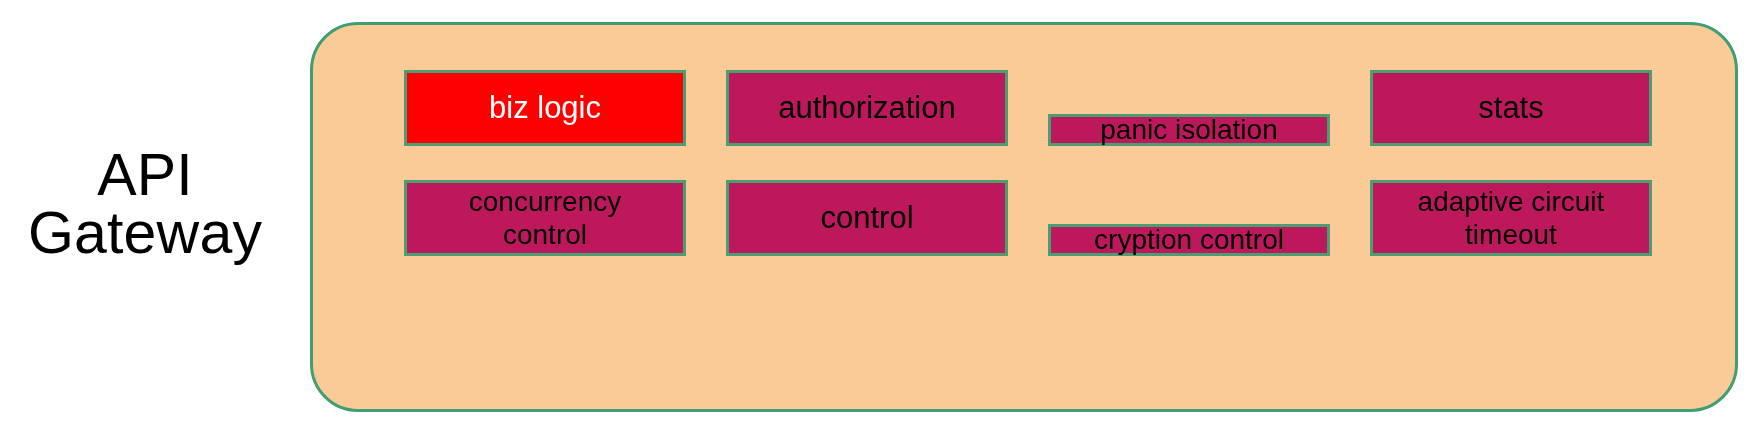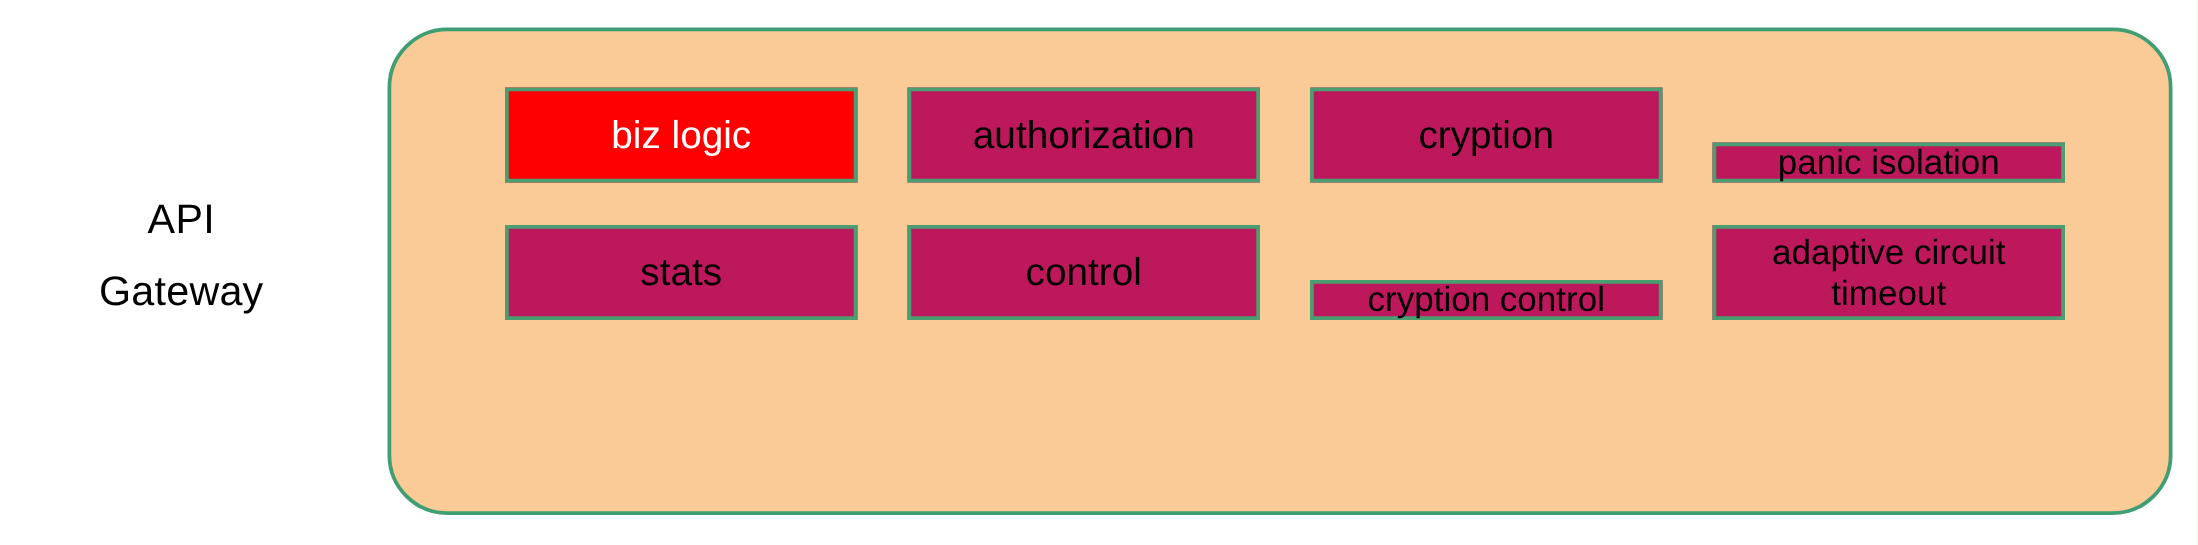--- a/index.html
+++ b/index.html
@@ -19,21 +19,21 @@
     overflow: hidden;
   }
 
   
   #gateway-label {
     position: absolute;
     left: 0px;
     top: 146px;
     width: 290px;
     text-align: center;
-    font-size: 33px;
+    font-size: 59px;
     line-height: 58px;
     color: #000000;
     white-space: pre-line;
     letter-spacing: 0.2px;
   }
 
   
   #gateway-container {
     position: absolute;
     left: 310px;
@@ -96,23 +96,24 @@
 <div id="canvas">
 
   <div id="gateway-label">API
 Gateway</div>
 
   <div id="gateway-container">
 
     <div id="capability-grid">
         <div class="capability-box highlighted">biz logic</div>
         <div class="capability-box">authorization</div>
-        <div class="capability-box">cryption</div>
         <div class="capability-box small-text">panic isolation</div>
         <div class="capability-box">stats</div>
+        <div class="capability-box two-line">concurrency
+control</div>
         <div class="capability-box">control</div>
         <div class="capability-box small-text">cryption control</div>
         <div class="capability-box two-line">adaptive circuit
 timeout</div>
       </div>
 
   </div>
 
 </div>
 

